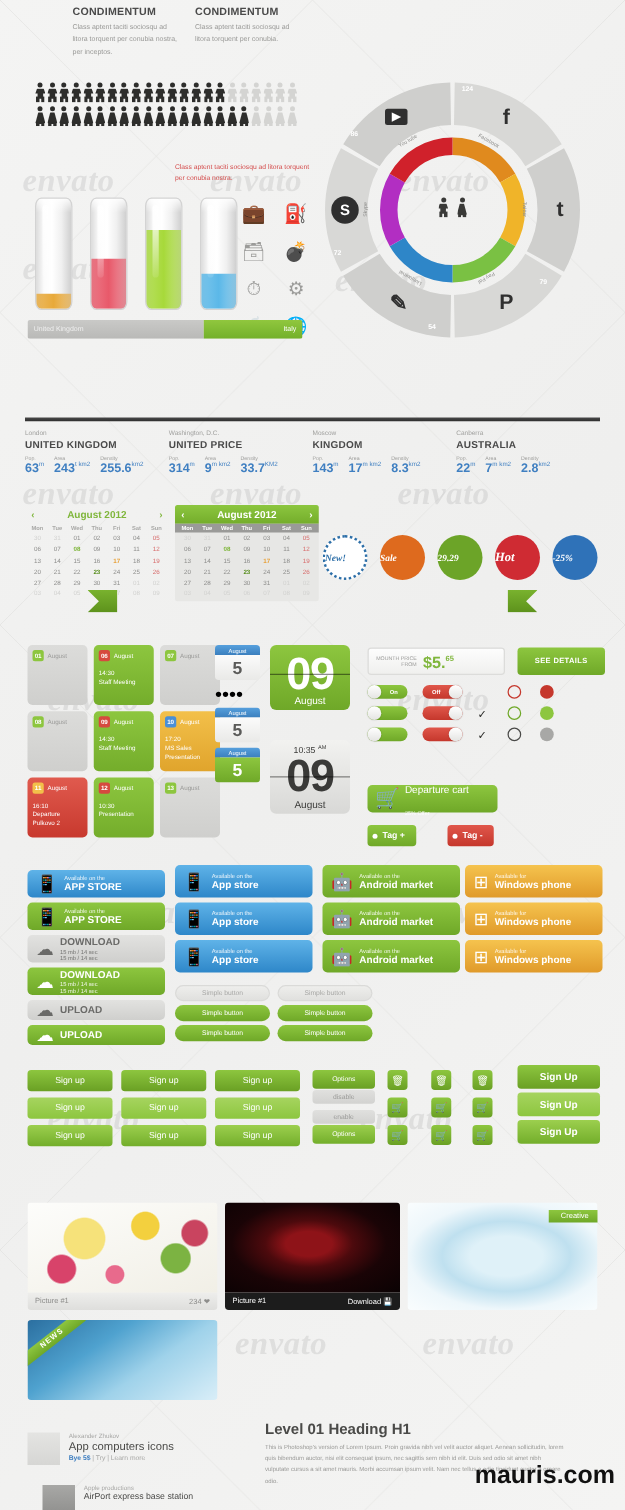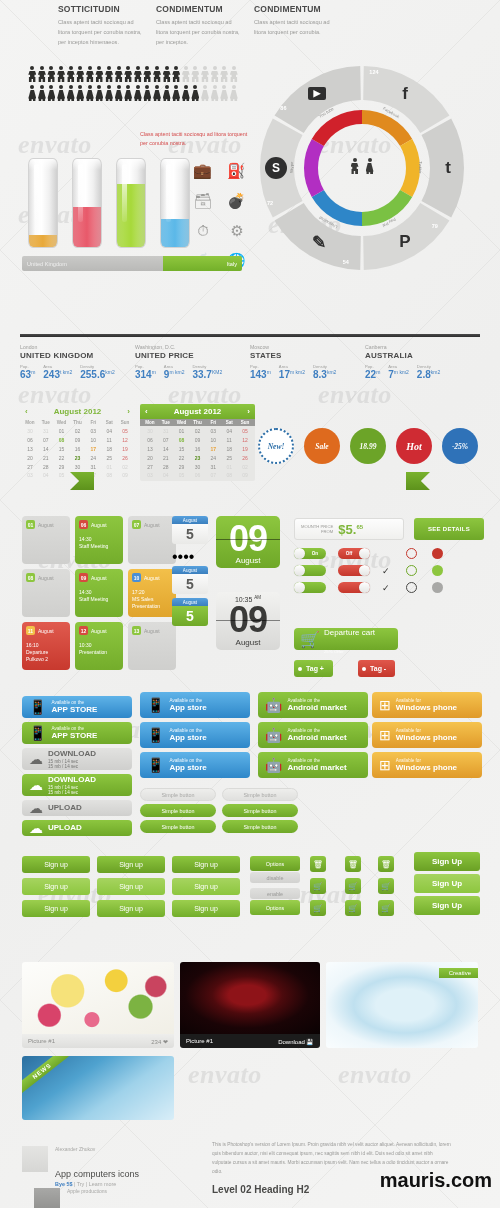--- a/index.html
+++ b/index.html
@@ -118,21 +118,21 @@
   .cal.dark .days span { color:#8d8d8b; }
   .days span.mut { color:#d2d2d0 !important; }
   .days span.sun { color:#d76a6a !important; }
   .days span.grn { color:#7fb63b !important; font-weight:700; }
   .days span.org { color:#e8a33d !important; font-weight:700; }
   .days span.drk { color:#5a8f20 !important; font-weight:700; }
 
   
   .badges { position:absolute; left:258px; top:428px; display:flex; gap:10px; }
   .badge { width:36px; height:36px; border-radius:50%; display:flex; align-items:center;
-           justify-content:center; color:#fff; font-family:"Liberation Serif",serif;
+           justify-content:flex-start; color:#fff; font-family:"Liberation Serif",serif;
            font-style:italic; font-weight:700; font-size:10px; position:relative; }
   .badge::before { content:""; position:absolute; inset:-2px; border-radius:50%;
            background:inherit; z-index:-1;
            -webkit-mask: radial-gradient(circle, #000 60%, transparent 61%); }
 
   
   .ribbon { position:absolute; left:70px; top:470px; width:360px; height:22px; }
   .ribbon .mid { position:absolute; left:22px; right:22px; top:0; height:22px;
       background:linear-gradient(180deg,#8dc63f,#6fa828); display:flex; align-items:center;
       justify-content:center; color:#4e7a15; font-size:11px; font-weight:700; letter-spacing:1px; }
@@ -261,21 +261,21 @@
   .cornerbadge { position:absolute; right:-1px; top:6px; background:linear-gradient(180deg,#8dc63f,#6fa828);
       color:#fff; font-size:6px; padding:2px 8px 2px 10px; }
   .newsribbon { position:absolute; left:-10px; top:10px; width:60px; transform:rotate(-38deg);
       background:linear-gradient(180deg,#8dc63f,#6fa828); color:#fff; font-size:6px;
       text-align:center; padding:2px 0; font-weight:700; letter-spacing:1px; }
 
   
   .listitem { position:absolute; display:flex; gap:7px; align-items:flex-start; }
   .listitem .thumb { width:26px; height:26px; }
   .listitem .au { font-size:5px; color:#a8a8a6; }
-  .listitem .ti { font-size:9px; color:#4a4a48; margin-top:17px; }
+  .listitem .ti { font-size:9px; color:#4a4a48; margin-top:0; }
   .listitem .meta { font-size:5.4px; color:#a8a8a6; margin-top:2px; }
   .listitem .meta b { color:#3f7fc1; }
 
   
   .article { position:absolute; left:212px; top:1136px; width:240px; }
   .article h2 { font-size:12px; color:#4a4a48; font-weight:700; }
   .article p { font-size:4.8px; line-height:1.85; color:#9a9a98; margin-top:5px; }
   .article h3 { font-size:10px; color:#4a4a48; font-weight:700; margin-top:8px; }
 
   .gfx { position:absolute; right:8px; bottom:16px; font-size:20px; font-weight:700; color:#111; }
@@ -297,24 +297,20 @@
   <div class="wm" style="left:38px;  top:545px;">envato</div>
   <div class="wm" style="left:318px; top:545px;">envato</div>
   <div class="wm" style="left:88px;  top:715px;">envato</div>
   <div class="wm" style="left:338px; top:715px;">envato</div>
   <div class="wm" style="left:38px;  top:880px;">envato</div>
   <div class="wm" style="left:288px; top:880px;">envato</div>
   <div class="wm" style="left:188px; top:1060px;">envato</div>
   <div class="wm" style="left:338px; top:1060px;">envato</div>
 
   <div class="topcols">
-    <div class="topcol">
-      <h4>SOTTICITUDIN</h4>
-      <p>Class aptent taciti sociosqu ad litora torquent per conubia nostra, per inceptos himenaeos.</p>
-    </div>
     <div class="topcol">
       <h4>CONDIMENTUM</h4>
       <p>Class aptent taciti sociosqu ad litora torquent per conubia nostra, per inceptos.</p>
     </div>
     <div class="topcol">
       <h4>CONDIMENTUM</h4>
       <p>Class aptent taciti sociosqu ad litora torquent per conubia.</p>
     </div>
   </div>
 
@@ -645,21 +641,21 @@
             <div class="val">9<sup>m km2</sup></div>
           </div>
           <div class="m">
             <div class="lbl">Density</div>
             <div class="val">33.7<sup>KM2</sup></div>
           </div>
         </div>
       </div>
       <div class="country">
         <div class="city">Moscow</div>
-        <div class="name">STATES</div>
+        <div class="name">KINGDOM</div>
         <div class="metrics">
           <div class="m">
             <div class="lbl">Pop.</div>
             <div class="val">143<sup>m</sup></div>
           </div>
           <div class="m">
             <div class="lbl">Area</div>
             <div class="val">17<sup>m km2</sup></div>
           </div>
           <div class="m">
@@ -810,21 +806,21 @@
     </div>
 
   <div class="badges" id="badges">
       <div class="badge" style="background: rgb(255, 255, 255); color: rgb(45, 111, 168); border: 2px dotted rgb(45, 111, 168);">
         <span style="color: rgb(45, 111, 168); font-size: 7.5px;">New!</span>
       </div>
       <div class="badge" style="background: rgb(222, 106, 30); color: rgb(222, 106, 30);">
         <span style="color: rgb(255, 255, 255); font-size: 7.5px;">Sale</span>
       </div>
       <div class="badge" style="background: rgb(108, 164, 40); color: rgb(108, 164, 40);">
-        <span style="color: rgb(255, 255, 255); font-size: 7.5px;">18.99</span>
+        <span style="color: rgb(255, 255, 255); font-size: 7.5px;">29.29</span>
       </div>
       <div class="badge" style="background: rgb(207, 43, 51); color: rgb(207, 43, 51);">
         <span style="color: rgb(255, 255, 255);">Hot</span>
       </div>
       <div class="badge" style="background: rgb(47, 114, 184); color: rgb(47, 114, 184);">
         <span style="color: rgb(255, 255, 255); font-size: 7.5px;">-25%</span>
       </div>
     </div>
 
   <div class="ribbon">
@@ -1176,18 +1172,18 @@
 
   <div class="listitem" style="left:34px; top:1188px;">
     <div class="thumb" style="background:linear-gradient(180deg,#a8a8a6,#8d8d8b);"></div>
     <div>
       <div class="au">Apple productions</div>
       <div class="ti" style="font-size:7px;">AirPort express base station</div>
     </div>
   </div>
 
   <div class="article">
+    <h2>Level 01 Heading H1</h2>
     <p>This is Photoshop's version  of Lorem Ipsum. Proin gravida nibh vel velit auctor aliquet. Aenean sollicitudin, lorem quis bibendum auctor, nisi elit consequat ipsum, nec sagittis sem nibh id elit. Duis sed odio sit amet nibh vulputate cursus a sit amet mauris. Morbi accumsan ipsum velit. Nam nec tellus a odio tincidunt auctor a ornare odio.</p>
-    <h3>Level 02 Heading H2</h3>
   </div>
 
   <div class="gfx">mauris.com</div>
 </div>
 
 </body></html>

